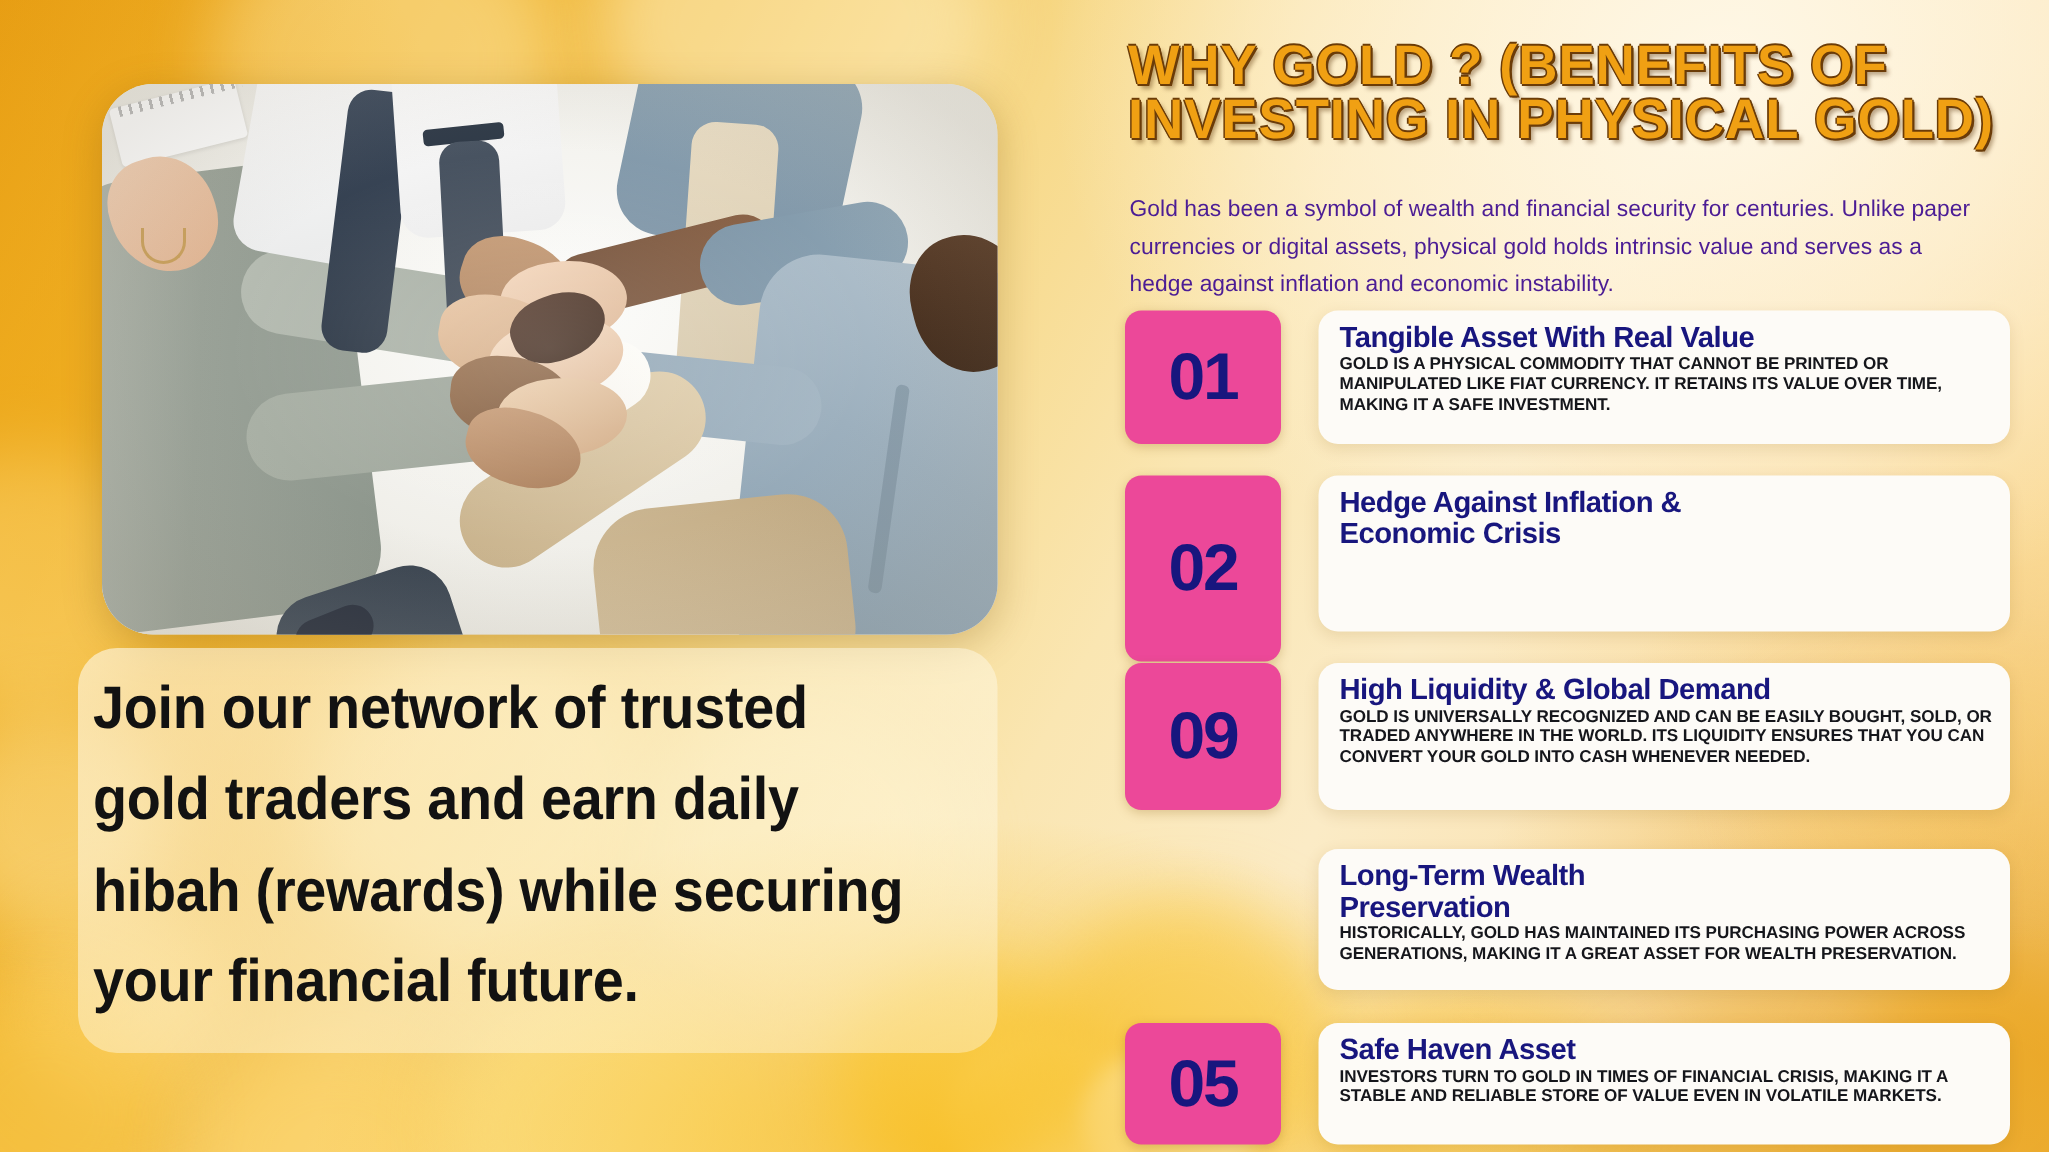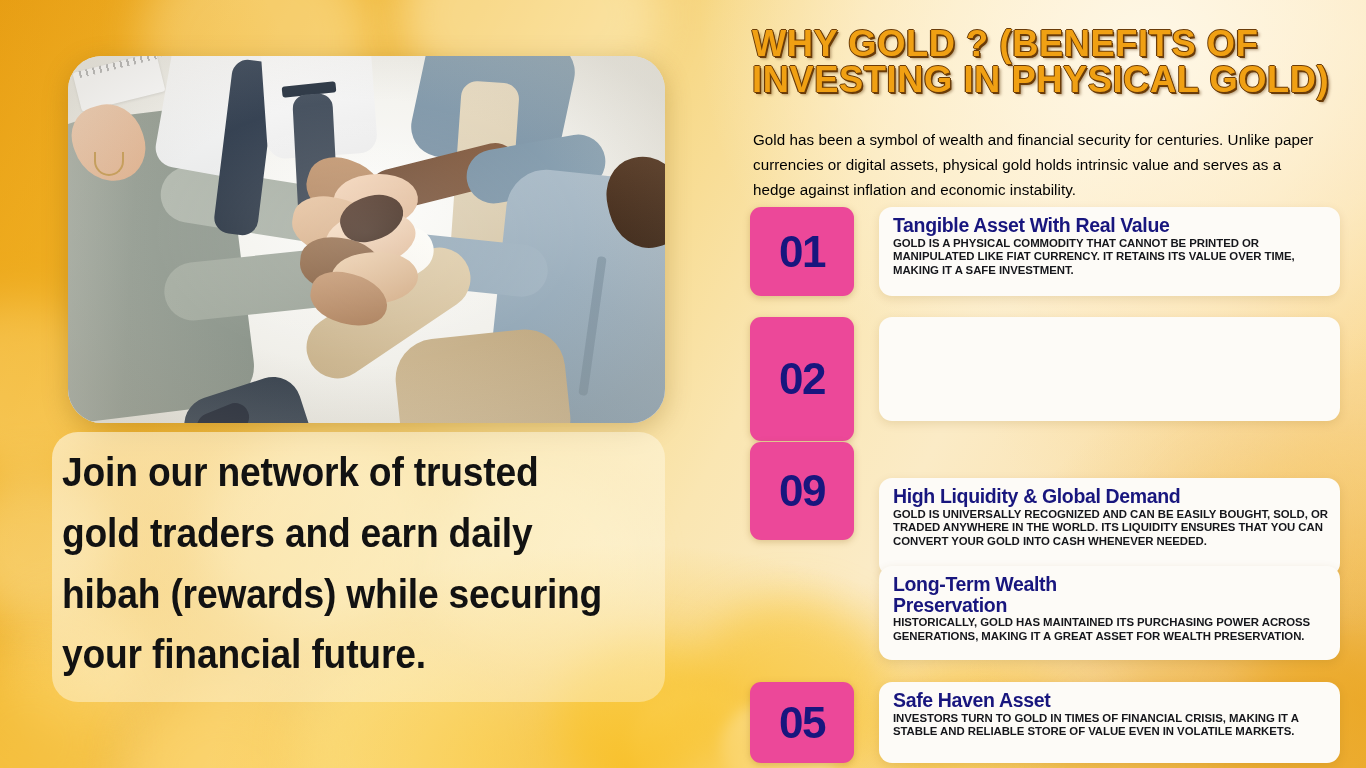--- a/index.html
+++ b/index.html
@@ -101,21 +101,21 @@
       0 -1.1px 0 #6B3C08,
       1.1px 0 0 #6B3C08,
       0 1.1px 0 #6B3C08,
       3px 3px 3px rgba(90,50,8,0.42);
   }
 
   #intro {
     position:absolute; left:39px; top:128px; width:575px;
     font-size:15.2px;
     line-height:1.64;
-    color:#000000;
+    color:#4c1d95;
     letter-spacing:0.05px;
   }
 
   #cards { position:absolute; left:36px; top:207px; width:606px; }
 
   .row { position:relative; }
   .badge {
     position:absolute; left:0; top:0;
     width:104px;
     background:#ec4899;
@@ -262,28 +262,30 @@
         <h3>Tangible Asset With Real Value</h3>
         <p>GOLD IS A PHYSICAL COMMODITY THAT CANNOT BE PRINTED OR MANIPULATED LIKE FIAT CURRENCY. IT RETAINS ITS VALUE OVER TIME, MAKING IT A SAFE INVESTMENT.</p>
       </div>
     </div>
 
     <div class="row" style="height:117px; margin-top:10px;">
       <div class="badge" style="height:124px;">
         <span>02</span>
       </div>
       <div class="card" style="height:104px;">
+        <h3>Hedge Against Inflation &amp;
+Economic Crisis</h3>
       </div>
     </div>
 
     <div class="row" style="height:116px; margin-top:8px;">
       <div class="badge" style="height:98px;">
         <span>09</span>
       </div>
-      <div class="card" style="height:98px;margin-top:36px;">
+      <div class="card" style="height:98px;">
         <h3>High Liquidity &amp; Global Demand</h3>
         <p>GOLD IS UNIVERSALLY RECOGNIZED AND CAN BE EASILY BOUGHT, SOLD, OR TRADED ANYWHERE IN THE WORLD. ITS LIQUIDITY ENSURES THAT YOU CAN CONVERT YOUR GOLD INTO CASH WHENEVER NEEDED.</p>
       </div>
     </div>
 
     <div class="row" style="height:110px; margin-top:8px;">
       <div class="card" style="height:94px;">
         <h3>Long-Term Wealth
 Preservation</h3>
         <p>HISTORICALLY, GOLD HAS MAINTAINED ITS PURCHASING POWER ACROSS GENERATIONS, MAKING IT A GREAT ASSET FOR WEALTH PRESERVATION.</p>

